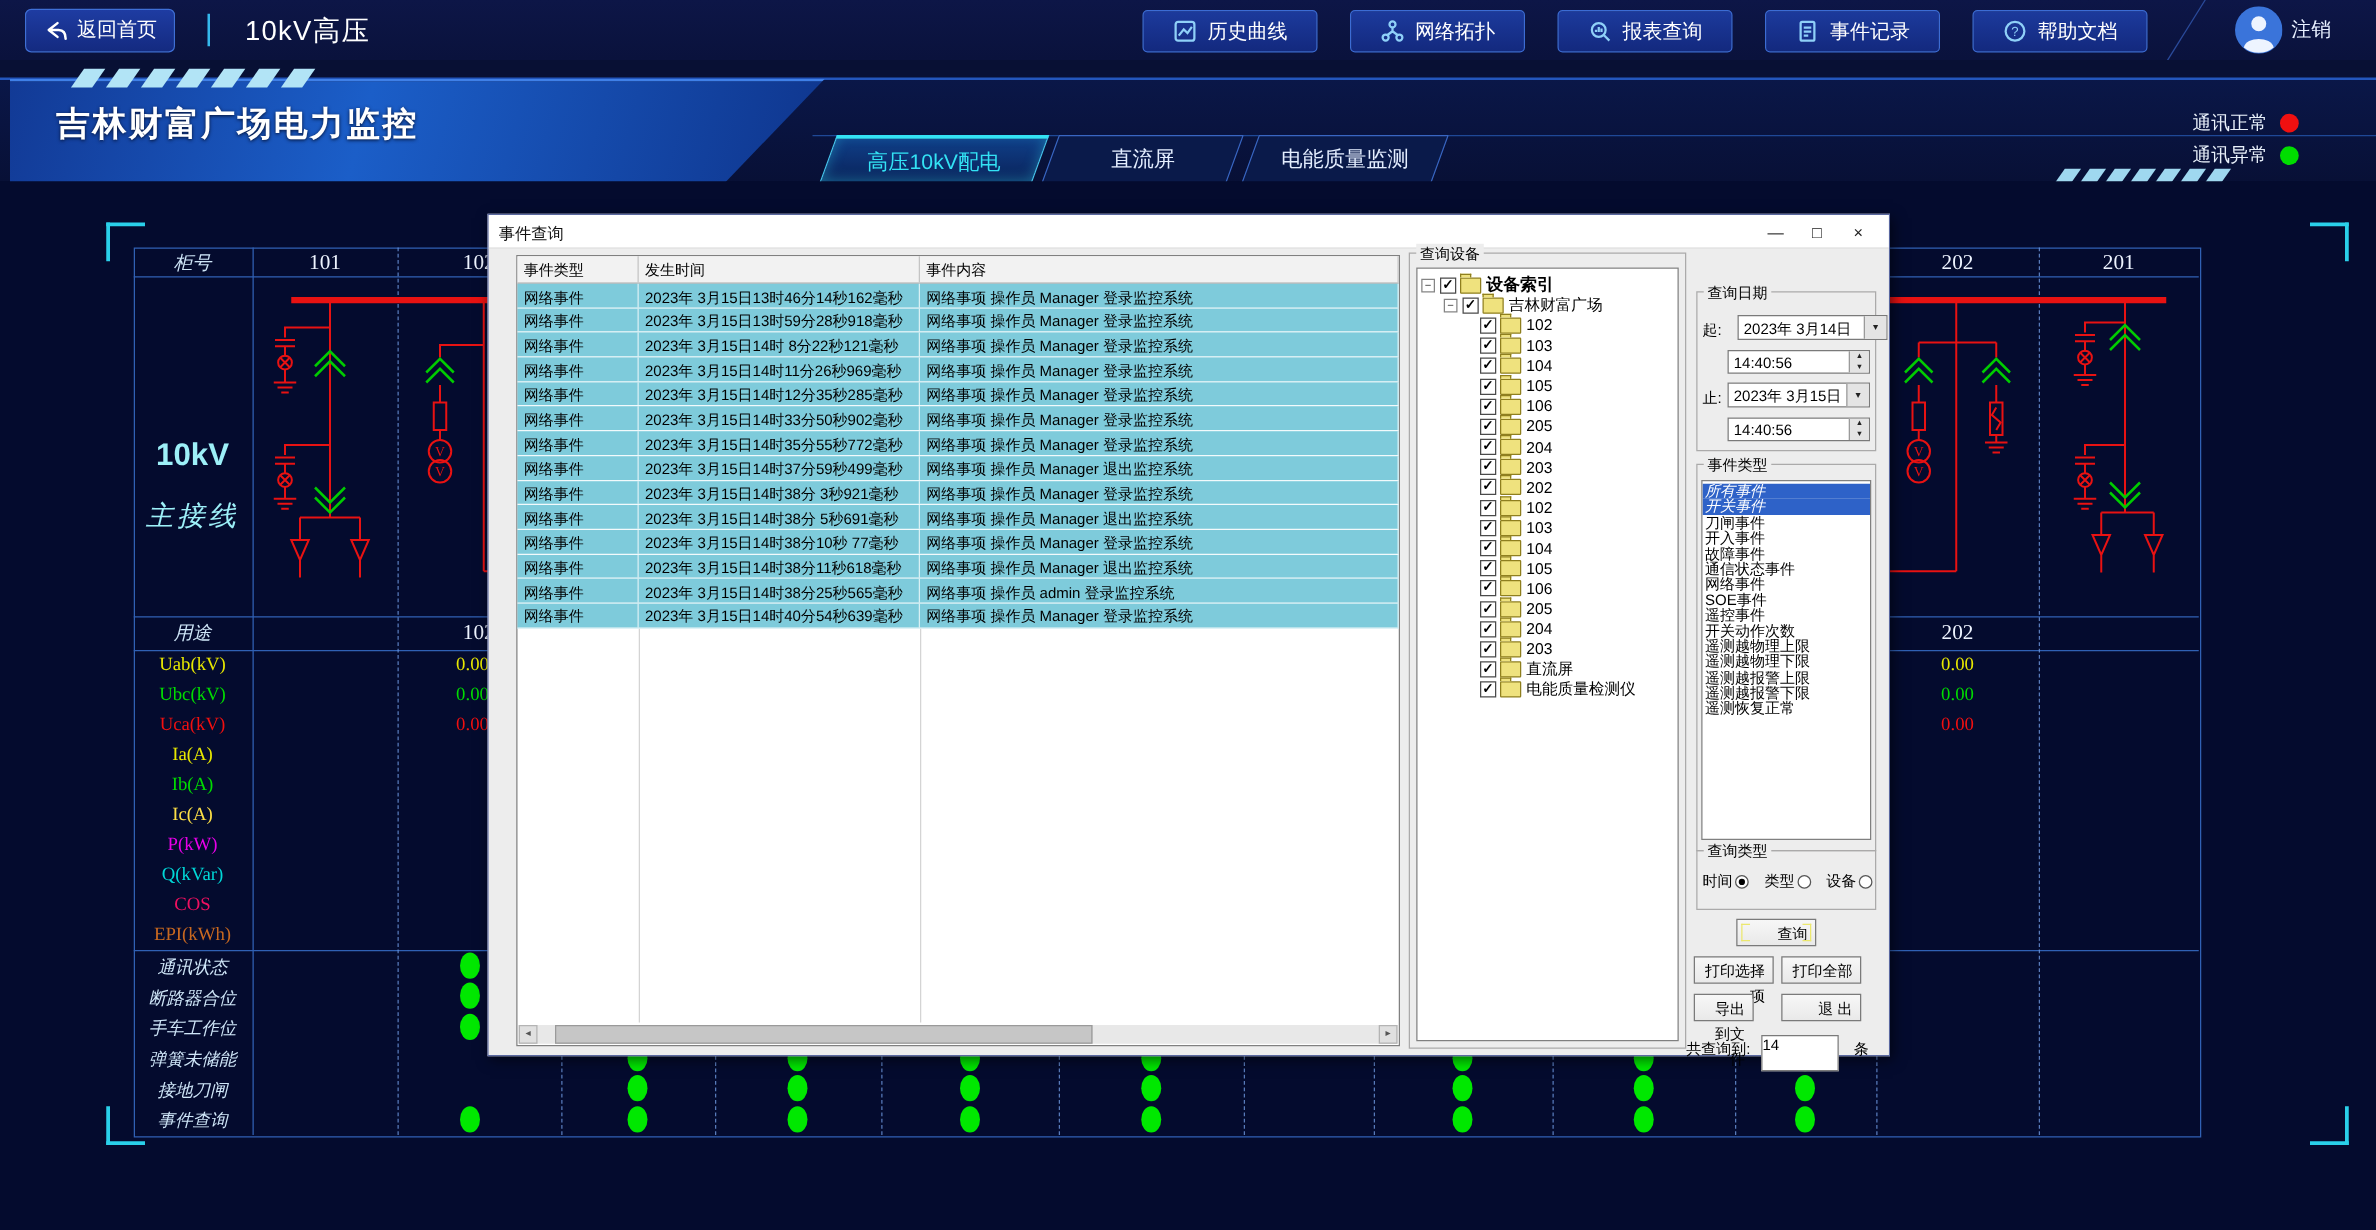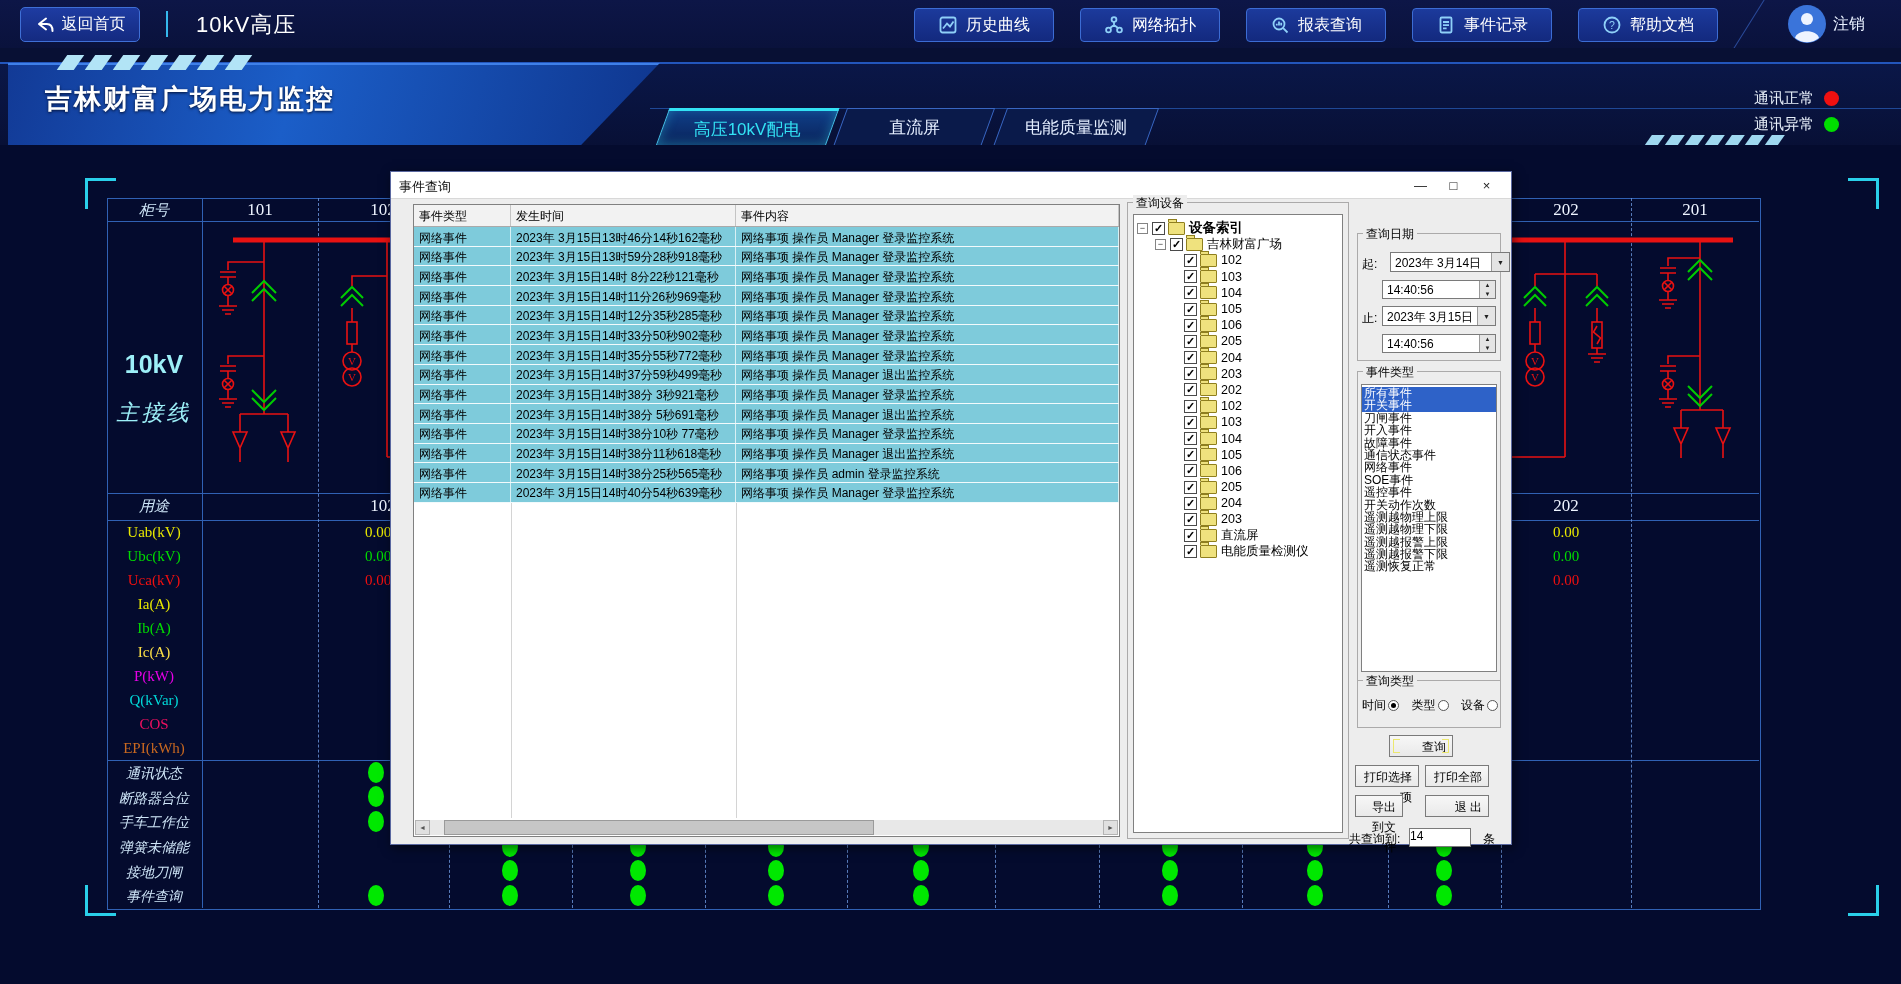--- a/index.html
+++ b/index.html
@@ -79,21 +79,21 @@
   #date-group{left:966px;top:34px;width:144px;height:128px;padding-left:25px;}
   .fld-label{position:absolute;font-size:12px;color:#000;}
   .combo,.timebox,.textbox{position:absolute;background:#fff;border:1px solid #7a7a7a;box-sizing:border-box;font-size:12px;color:#000;}
   .combo>span.cval,.timebox>span.cval{position:absolute;left:4px;top:2px;white-space:nowrap;}
   .combo-btn{position:absolute;right:0;top:0;bottom:0;width:17px;background:#e4e4e4;border-left:1px solid #9a9a9a;font-size:7px;text-align:center;color:#222;display:flex;align-items:center;justify-content:center;}
   .spin{position:absolute;right:0;top:0;bottom:0;width:15px;background:#e4e4e4;border-left:1px solid #9a9a9a;display:flex;flex-direction:column;}
   .spin>span{flex:1;font-size:6px;line-height:8px;text-align:center;color:#222;}
   #type-group{left:966px;top:172px;width:144px;height:310px;}
   #type-list{position:absolute;left:3px;top:12px;right:3px;bottom:8px;background:#fff;border:1px solid #808080;overflow:hidden;padding-top:2px;box-sizing:border-box;}
   .titem{height:12.4px;line-height:12.4px;font-size:12px;color:#000;padding-left:2px;white-space:nowrap;}
-  .titem.sel{background:#2e62c8;color:#fff;}
+  .titem.sel{background:#2e62c8;color:#fff;font-style:italic;}
   #qtype-group{left:966px;top:481px;width:144px;height:48px;}
   #radio-row{position:absolute;left:4px;top:16px;right:2px;display:flex;justify-content:space-between;}
   .ropt{display:flex;align-items:center;}
   .rlabel{font-size:12px;color:#000;}
   .rcircle{width:11px;height:11px;border:1px solid #555;border-radius:50%;background:#fff;margin-left:2px;position:relative;box-sizing:border-box;}
   .rcircle.rsel::after{content:"";position:absolute;left:2px;top:2px;width:5px;height:5px;background:#000;border-radius:50%;}
   .wbtn{position:absolute;background:linear-gradient(#f7f7f7,#e9e9e9);border:1px solid #7a7a7a;box-sizing:border-box;font-size:12px;color:#000;text-align:right;line-height:20px;height:22px;}
   .qmark{position:absolute;top:3px;bottom:3px;width:6px;}
   .qmark.l{left:3px;border:1px solid #ece86e;border-right:none;}
   .qmark.r{right:3px;border:1px solid #ece86e;border-left:none;}
@@ -643,19 +643,19 @@
         <span class="qmark l"></span>
         <span>查询</span>
         <span class="qmark r"></span>
       </button>
       <button class="wbtn" style="left:964px;top:566px;width:64px;">打印选择项</button>
       <button class="wbtn" style="left:1034px;top:566px;width:64px;">打印全部</button>
       <button class="wbtn" style="left:964px;top:596px;width:48px;">导出到文件</button>
       <button class="wbtn" style="left:1034px;top:596px;width:64px;">退 出</button>
 
       <span class="count-label" style="left:958px;top:632px;">共查询到:</span>
-      <div class="textbox" style="left:1018px;top:629px;width:62px;height:19px;">
+      <div class="textbox" style="left:1018px;top:629px;width:62px;height:29px;">
         <span class="cval">14</span>
       </div>
       <span class="count-unit" style="left:1092px;top:632px;">条</span>
     </div>
   </div>
 </div>
 
 </body></html>

